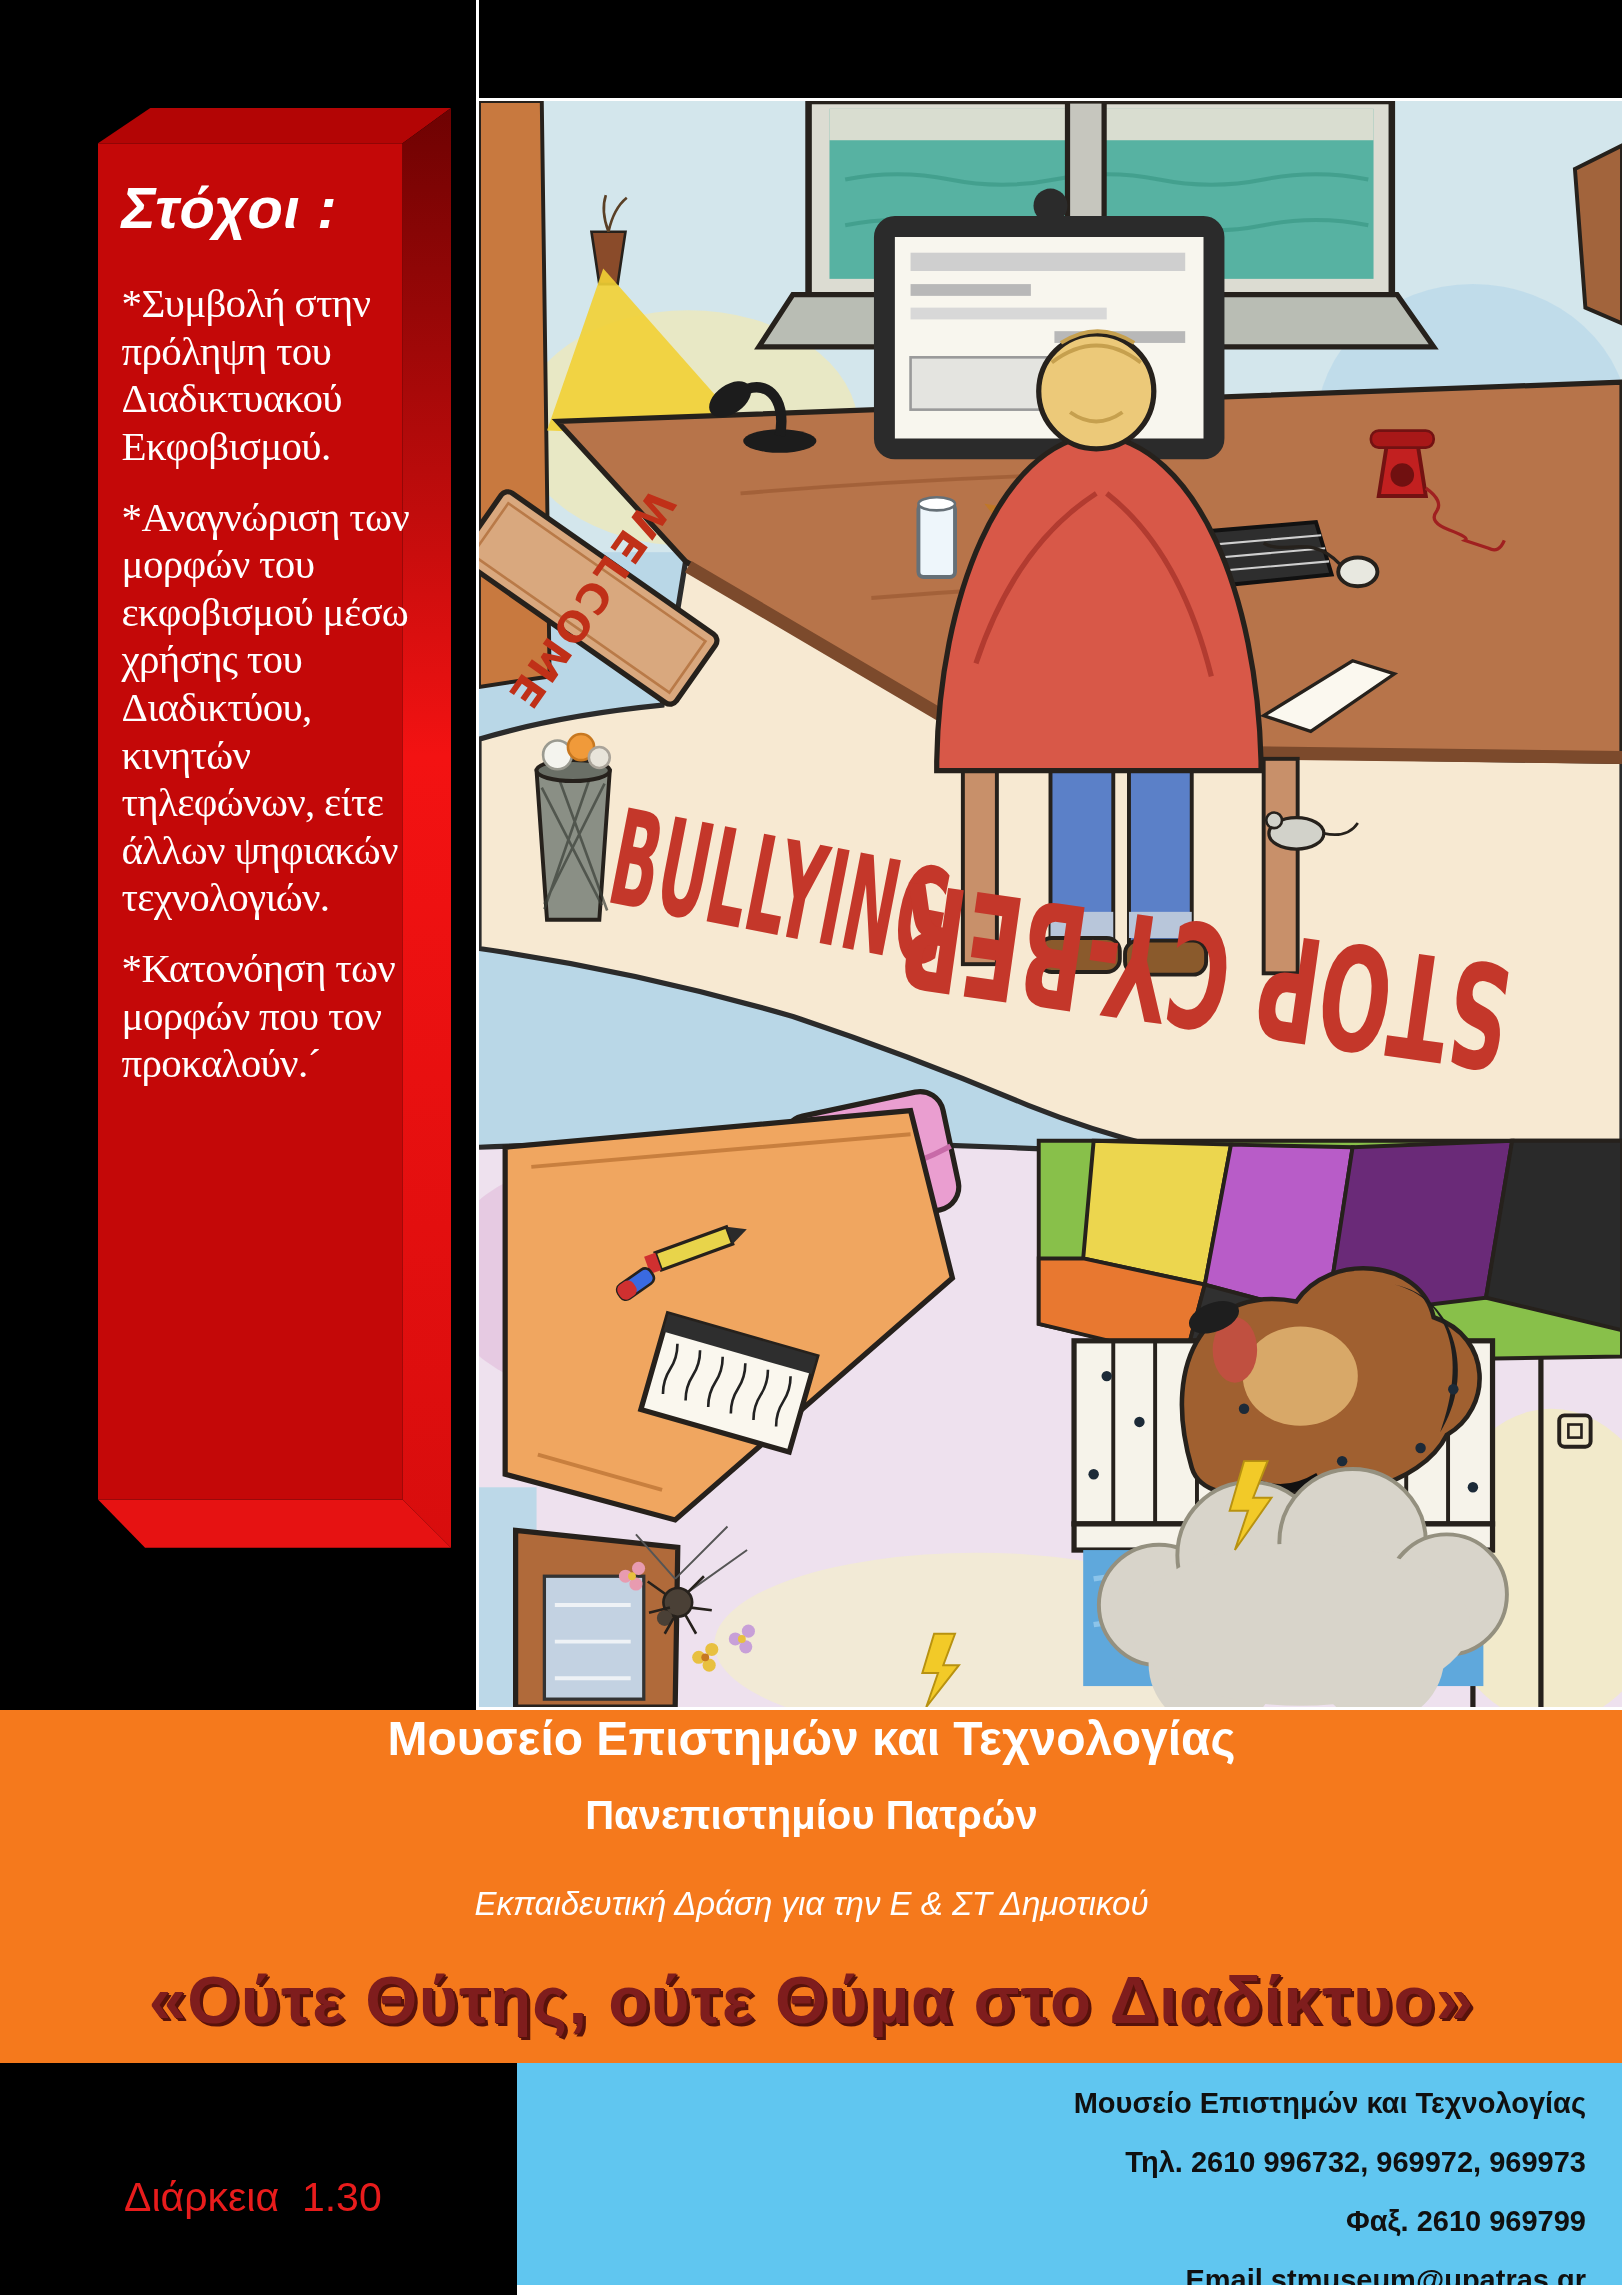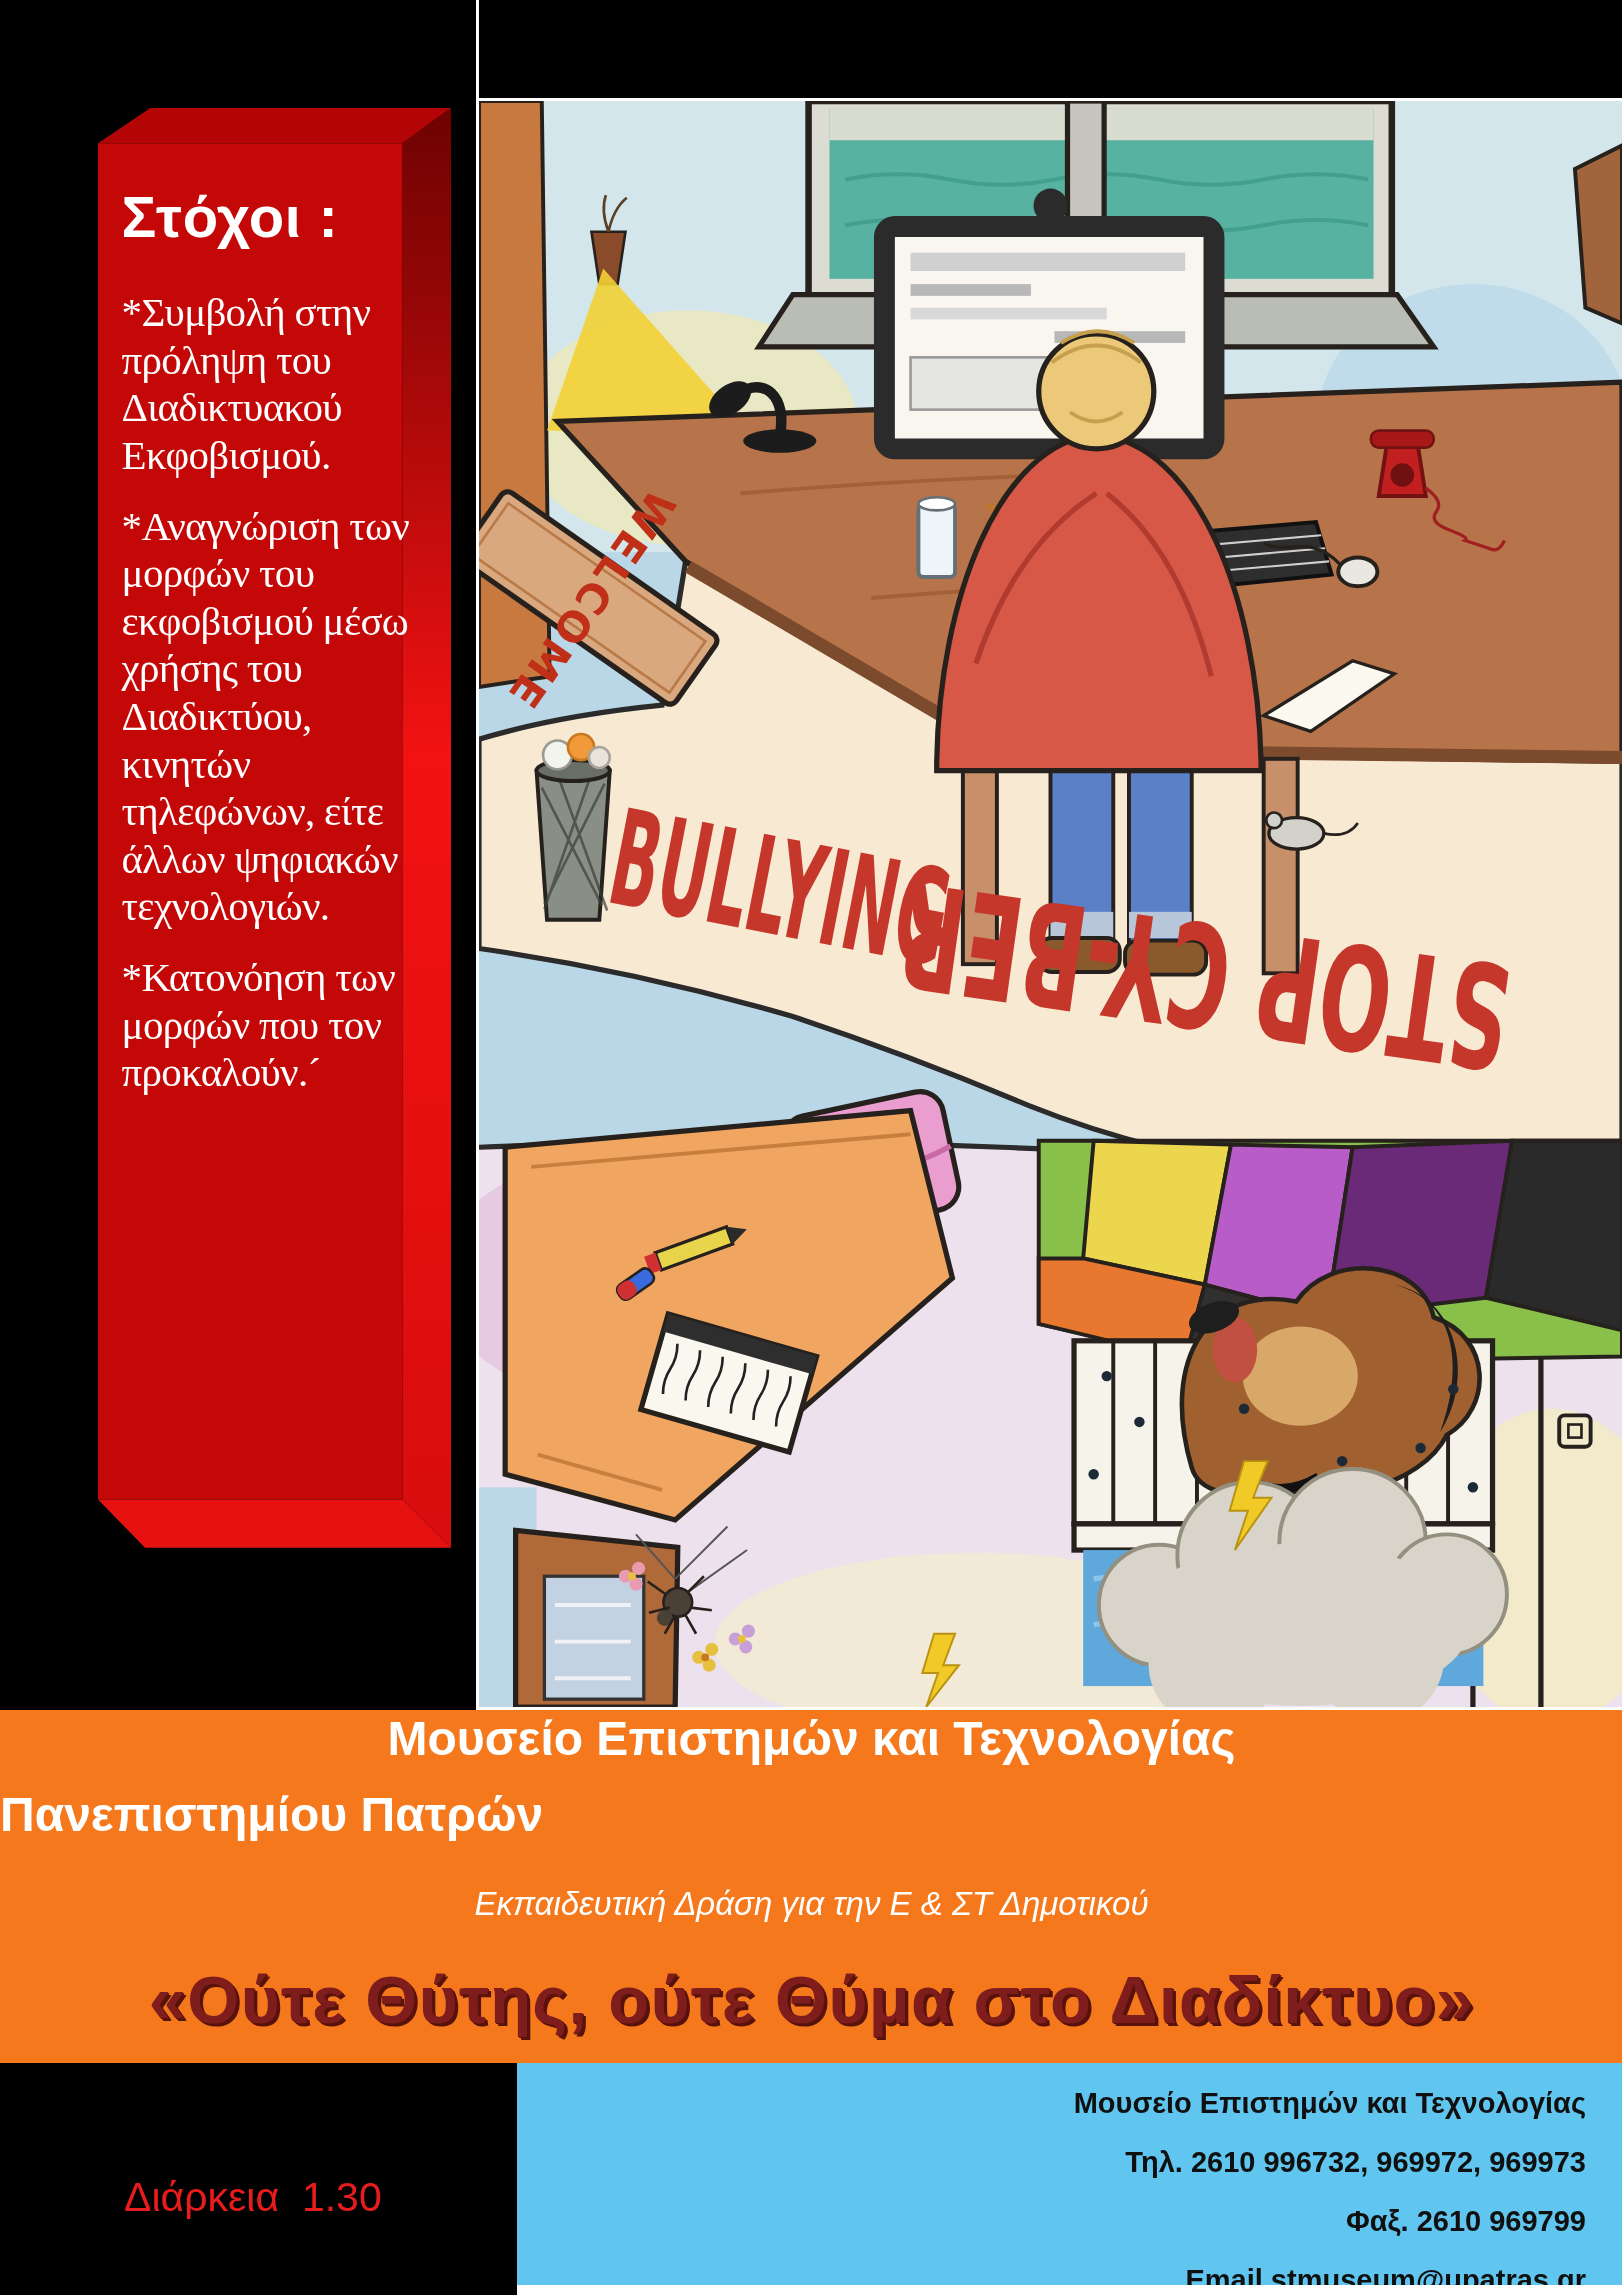--- a/index.html
+++ b/index.html
@@ -3,36 +3,36 @@
 <meta charset="utf-8">
 <style>
   html,body{margin:0;padding:0;background:#000;}
   #poster{position:relative;width:1623px;height:2295px;background:#000;overflow:hidden;
           font-family:"Liberation Sans",sans-serif;}
 
   
   .goals-box{position:absolute;left:98px;top:108px;width:353px;height:1466px;}
   .goals-box svg{position:absolute;left:0;top:0;width:100%;height:100%;}
   .goals-text{position:absolute;left:23.6px;top:63px;width:292px;color:#fff;}
-  .goals-text h2{margin:12px 0 39px 0;font-size:58px;font-weight:bold;letter-spacing:0.7px;}
+  .goals-text h2{margin:3px 0 39px 0;font-size:58px;font-weight:bold;letter-spacing:0.7px;font-style:italic;}
   .goals-text p{margin:0 0 23.6px 0;font-size:41px;line-height:1.16;letter-spacing:-0.7px;font-family:Liberation Serif, serif;}
 
   
   .art-panel{position:absolute;left:476px;top:0;width:1146px;height:1710px;background:#000;
              border-left:3.3px solid #fff;box-sizing:border-box;}
   .art-photo{position:absolute;left:0;top:98px;right:0;bottom:0;background:#f2ead9;
              border-top:3.9px solid #fff;border-bottom:3.9px solid #fff;box-sizing:border-box;}
   .art-photo svg{width:100%;height:100%;display:block;}
 
   
   .banner{position:absolute;left:0;top:1710px;width:1623px;height:353px;background:#f5791c;}
   .banner .t1{position:absolute;left:0;right:0;top:1.3px;text-align:center;color:#fff;
               font-size:48px;font-weight:bold;line-height:56px;}
-  .banner .t2{position:absolute;left:0;right:0;top:77px;color:#fff;
-              font-size:48px;font-weight:bold;line-height:56px;}
+  .banner .t2{position:absolute;left:0;right:0;top:77px;text-align:center;color:#fff;
+              font-size:40px;font-weight:bold;line-height:56px;}
   .banner .sub{position:absolute;left:0;right:0;top:174px;text-align:center;color:#fff;
               font-size:33px;font-weight:normal;line-height:39px;font-style:italic;}
   .banner .headline{position:absolute;left:0;right:0;top:250px;text-align:center;color:#7f1d1d;
               font-size:67px;font-weight:bold;line-height:79px;letter-spacing:1.3px;
               text-shadow:3.3px 3.3px 0 #58120a,1.3px 1.3px 0 #58120a;}
 
   
   .footer{position:absolute;left:0;top:2063px;width:1623px;height:232px;background:#000;}
   .duration{position:absolute;left:124px;top:111px;color:#e81c1c;font-size:41px;
             font-weight:normal;white-space:pre;}

